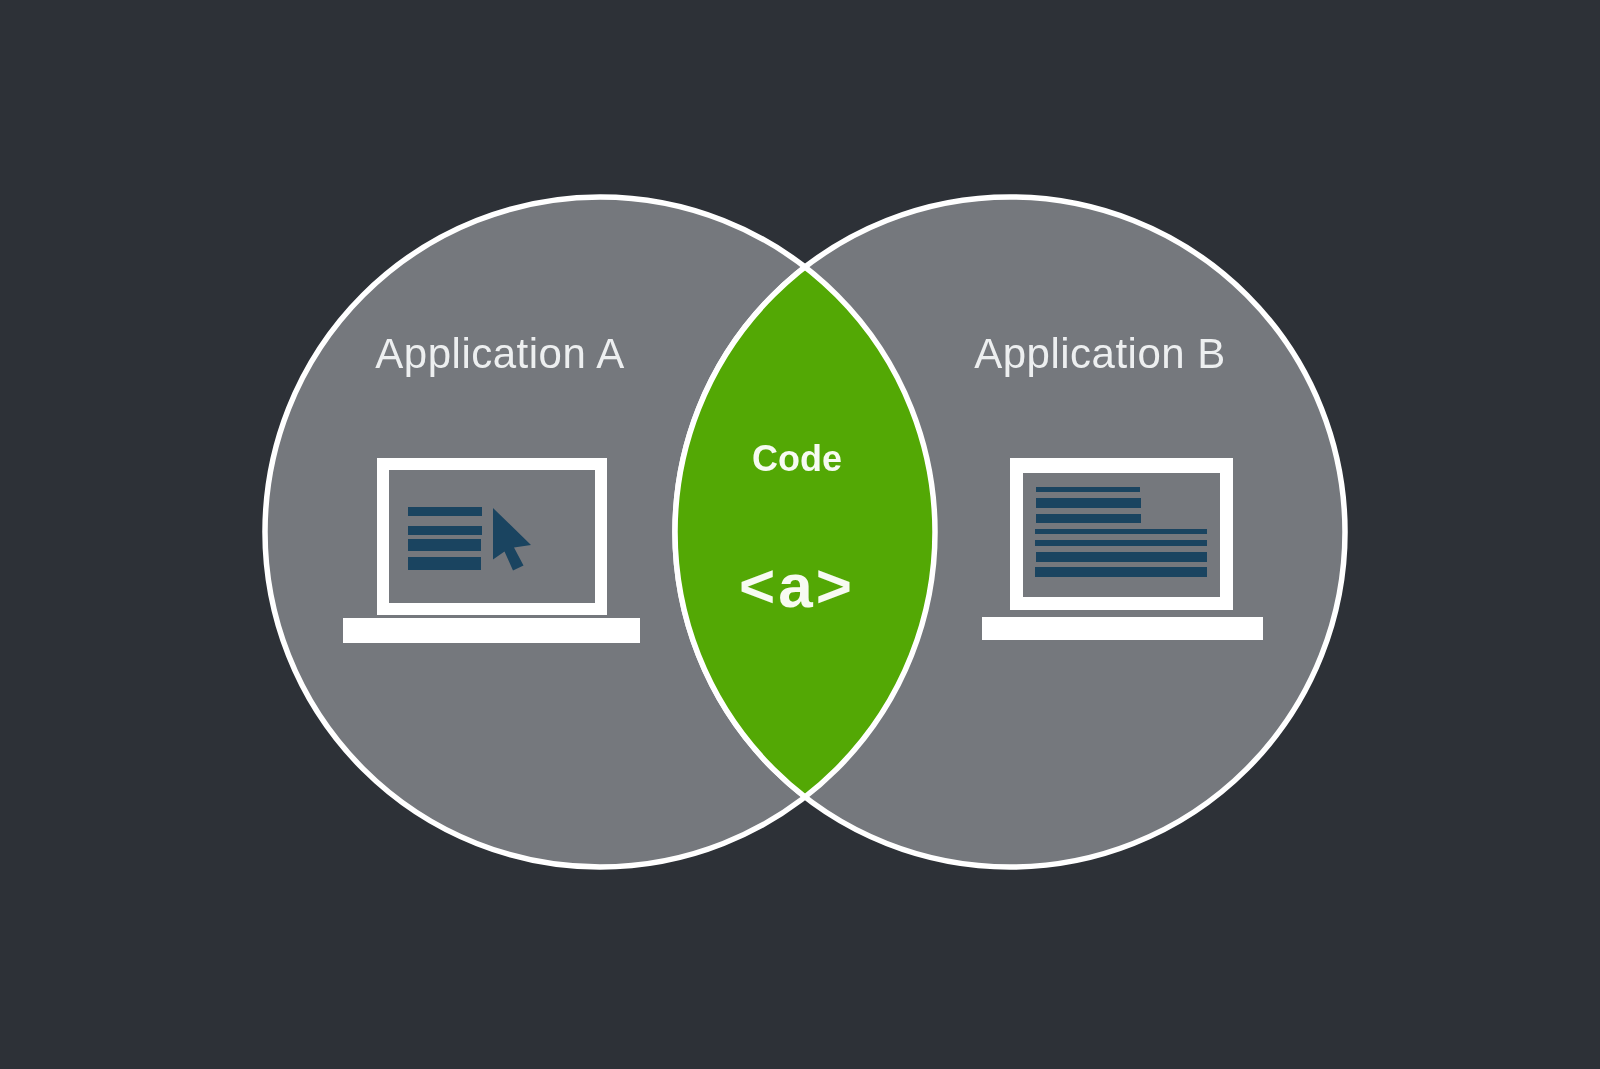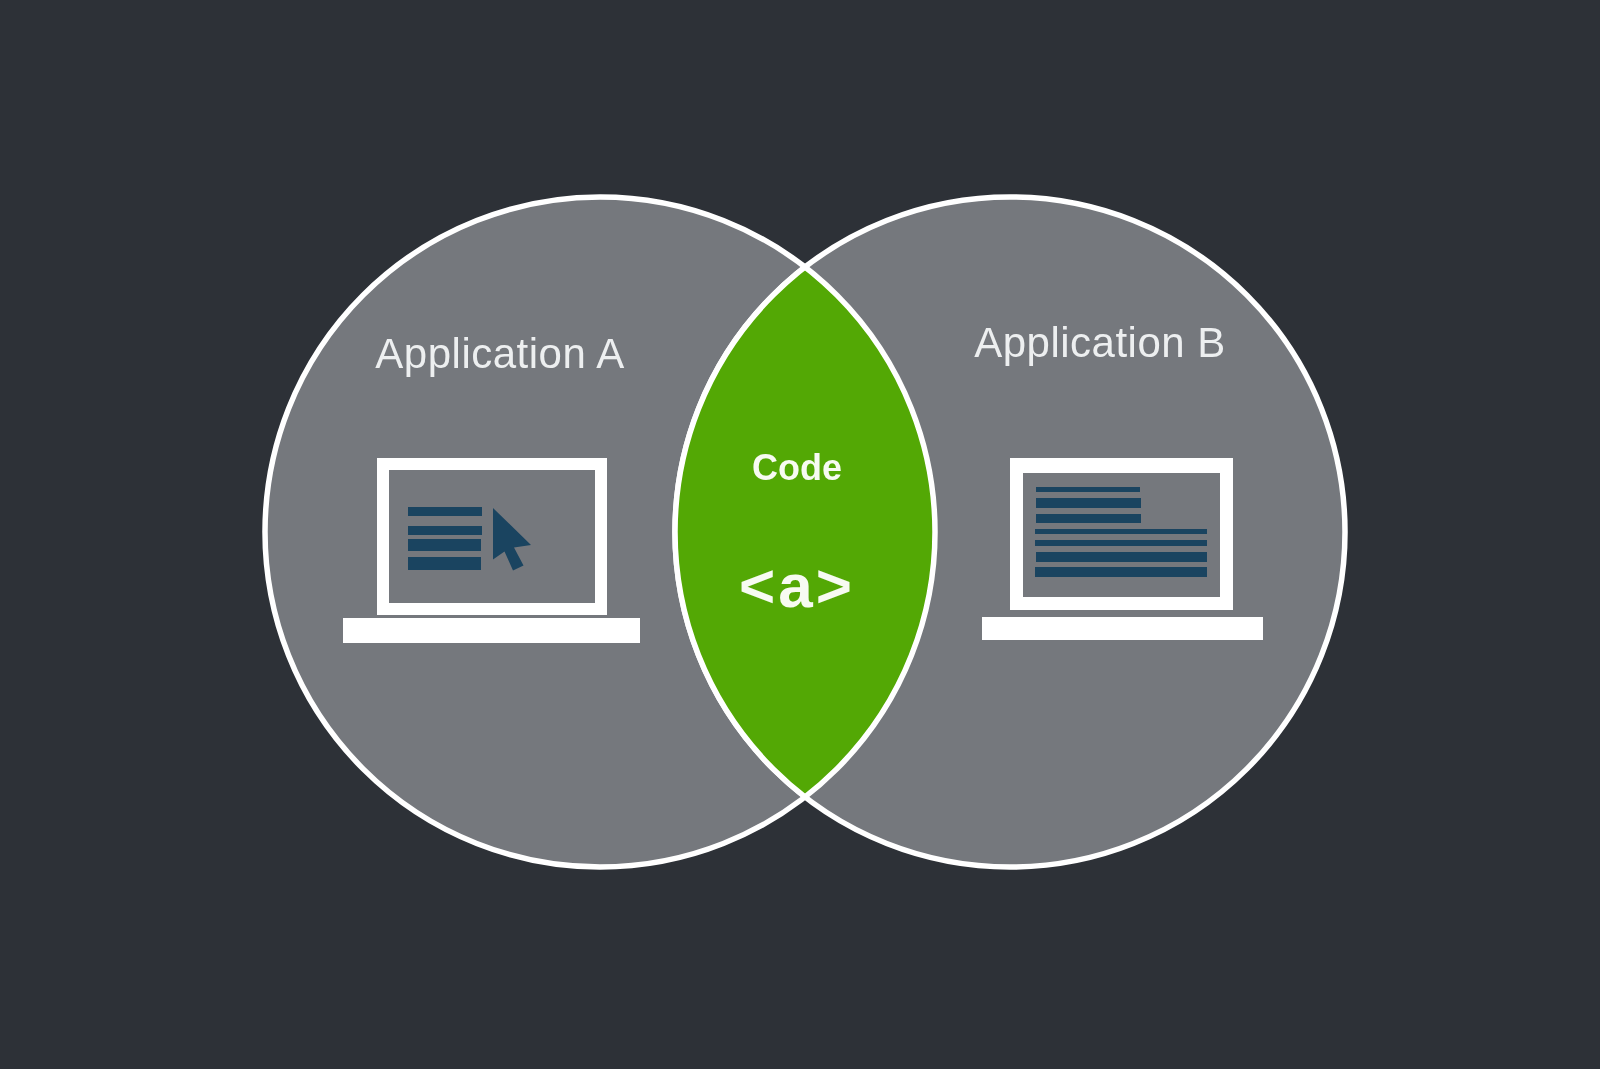--- a/index.html
+++ b/index.html
@@ -31,24 +31,24 @@
   .label{
     position:absolute;
     transform:translateX(-50%);
     color:var(--label-text);
     font-size:42px;
     line-height:1;
     letter-spacing:0.5px;
     white-space:nowrap;
   }
   .label-a{left:500px;top:333px;}
-  .label-b{left:1100px;top:322px;}
+  .label-b{left:1100px;top:333px;}
   .overlap-title{
     position:absolute;
-    left:797px;top:447px;
+    left:797px;top:438px;
     transform:translateX(-50%);
     color:var(--overlap-text);
     font-size:36px;
     line-height:41px;
     font-weight:600;
     text-align:left;
     white-space:nowrap;
   }
   .overlap-symbol{
     position:absolute;

